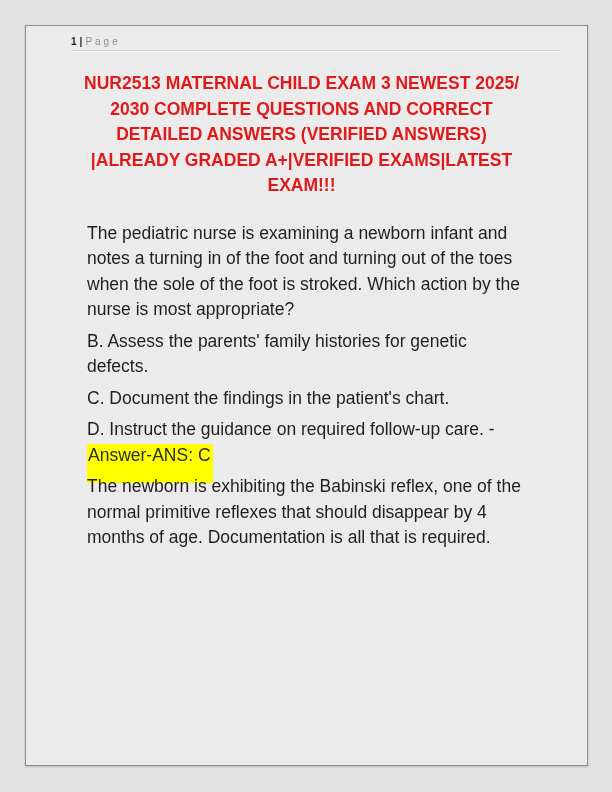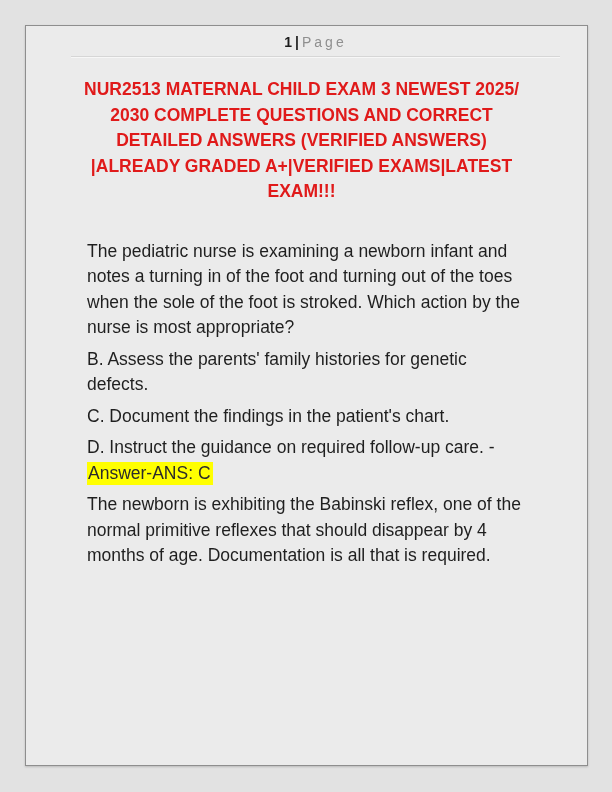--- a/index.html
+++ b/index.html
@@ -19,61 +19,60 @@
     height: 741px;
     box-sizing: border-box;
     background: #ebebeb;
     border: 1px solid #8e8e8e;
     box-shadow: 0 1px 2px rgba(0,0,0,0.18);
   }
   .content {
     padding: 10px 55px 0 45px; 
   }
   .page-header {
-    font-size: 14px;
+    font-size: 10px;
     line-height: 12px;
     color: #1c1c1c;
-    padding-bottom: 8px;
+    padding-bottom: 2px;
     margin-right: -28px;
     border-bottom: 1.5px solid #d6d6d6;
     box-shadow: 0 1px 0 #f7f7f7;
-    text-align: center;
   }
   .page-header .num {
     font-weight: bold;
     color: #1c1c1c;
     margin-right: 3px;
   }
   .page-header .sep {
     color: #2a2a2a;
     font-weight: bold;
     margin-right: 3px;
   }
   .page-header .pgword {
     color: #8f8f8f;
     letter-spacing: 3px;
   }
   .doc-title {
-    margin: 20px 0 34px 0;
+    margin: 20px 0 22px 0;
     text-align: center;
     color: #e01a1a;
     font-weight: bold;
     font-size: 17.5px;
     line-height: 25.5px;
   }
   .para {
     margin: 0 0 6px 16px;
     font-size: 17.5px;
     line-height: 25.5px;
     color: #1f1f1f;
   }
   mark.ans {
     background: #ffff00;
     color: #2b2b2b;
-    padding: 1px 2px 2px 1px;
+    padding: 1px 2px 18px 1px;
   }
   .spacer {
     height: 22px;
   }
 </style>
 </head>
 <body>
 
 <div class="page">
   <div class="content">

